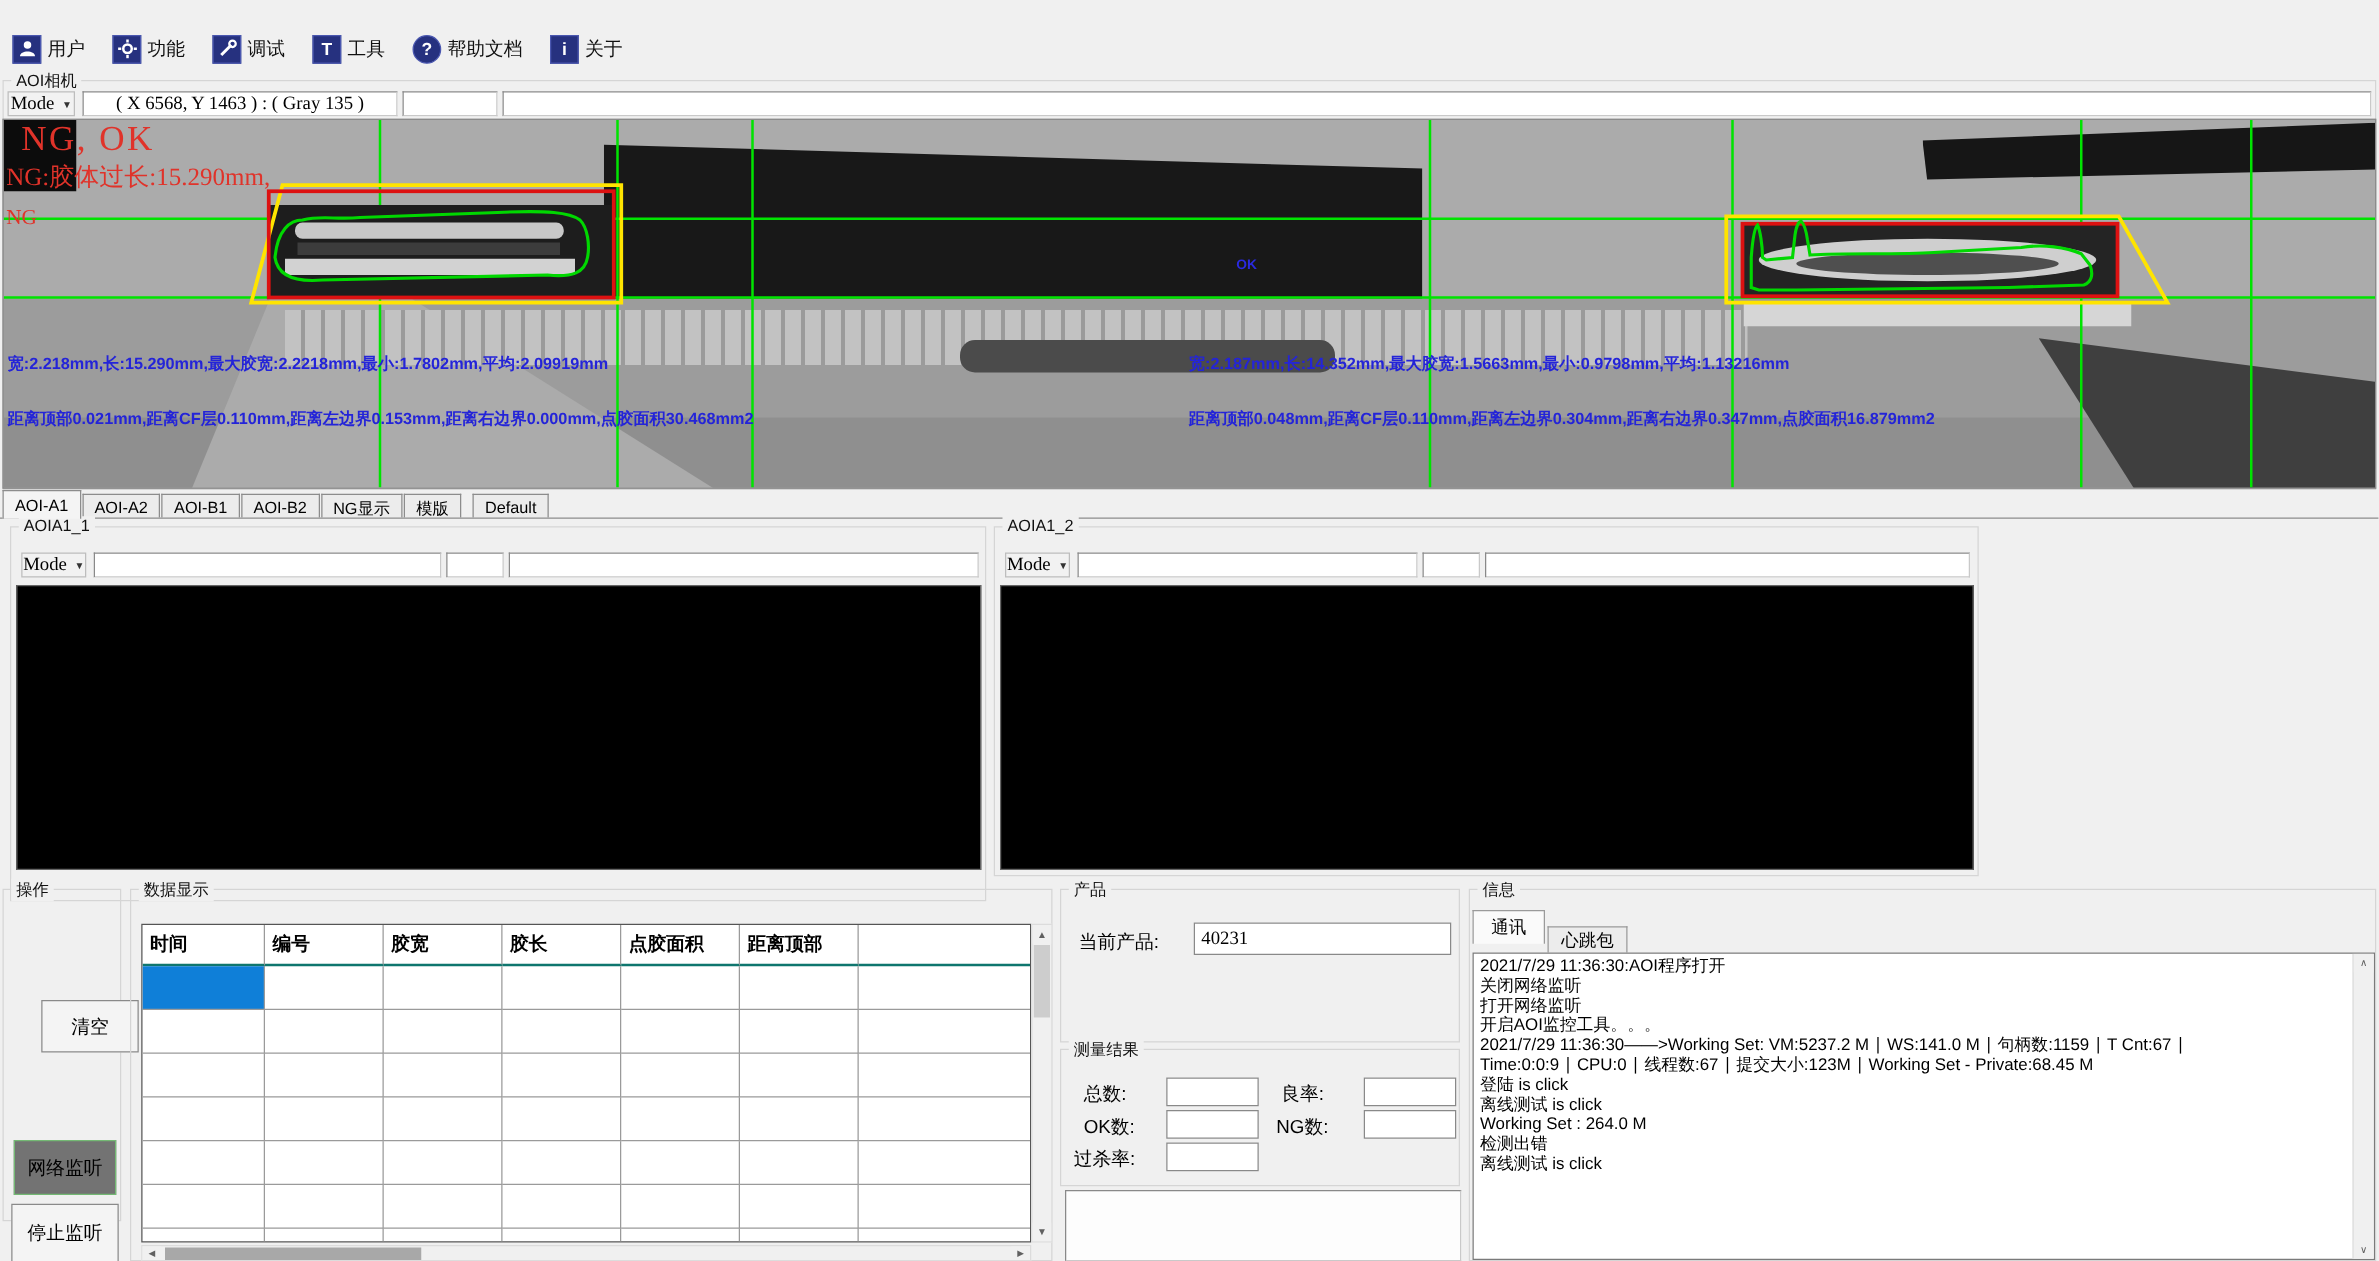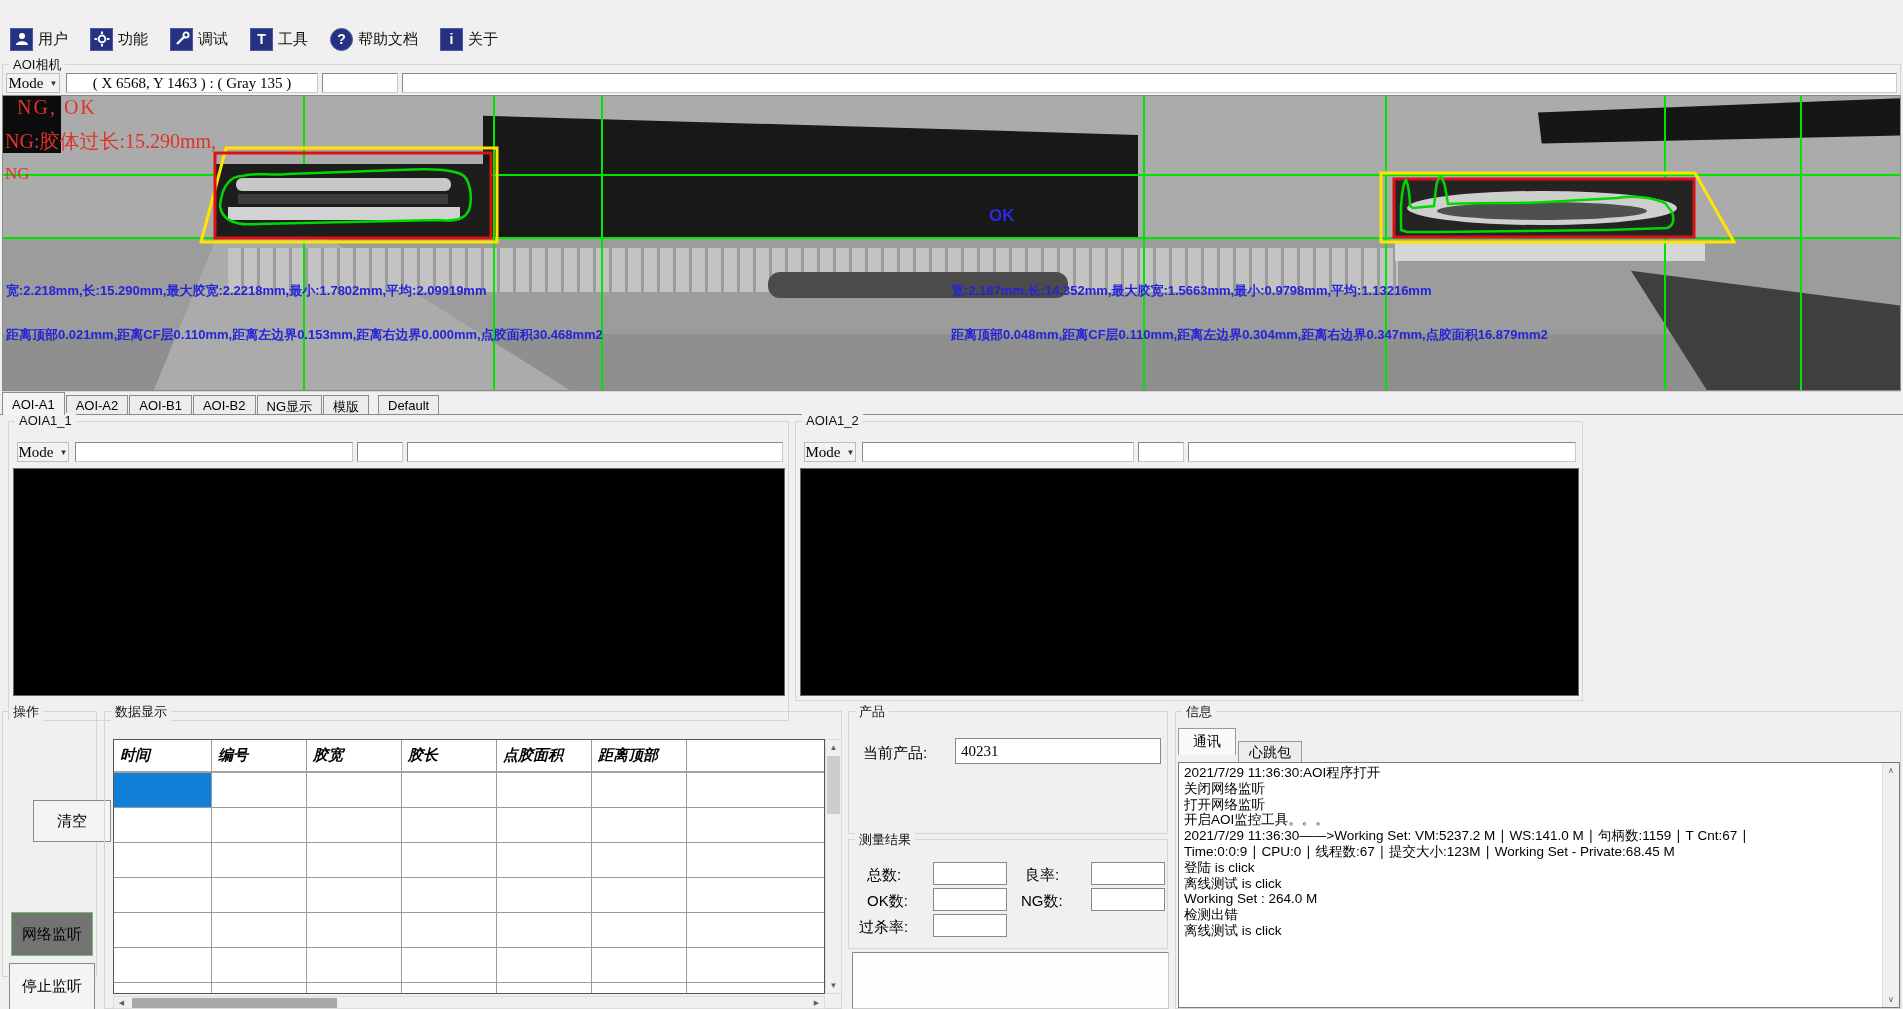--- a/index.html
+++ b/index.html
@@ -28,44 +28,44 @@
 
   .sunken { background:#fff; border:1px solid #898989; border-bottom-color:#c9c9c9; border-right-color:#c9c9c9; }
   .ddbtn { display:flex; align-items:center; justify-content:center; gap:6px; background:#f2f2f2; border:1px solid #bdbdbd; font-size:15px; font-family:"Liberation Serif","DejaVu Serif",serif; }
   .ddbtn .arr { font-size:8px; color:#333; }
 
   
   .cam { position:absolute; left:2px; top:95px; width:1899px; height:296px; overflow:hidden; background:#9c9c9c; border:1px solid #8b8b8b; }
   .cam > div, .cam > svg { position:absolute; }
   .gline { background:#00e400; }
   .ovl { position:absolute; white-space:nowrap; }
-  .red-big { font-family:"Liberation Serif","DejaVu Serif",serif; color:#e0332a; font-size:20px; letter-spacing:2px; }
+  .red-big { font-family:"Liberation Serif","DejaVu Serif",serif; color:#e0332a; font-size:28px; letter-spacing:2px; }
   .red-mid { font-family:"Liberation Serif","DejaVu Serif",serif; color:#e0332a; font-size:20px; }
   .red-sm  { font-family:"Liberation Serif","DejaVu Serif",serif; color:#e0332a; font-size:17px; }
-  .blu-sm  { color:#2a2ae0; font-size:17px; font-weight:bold; }
+  .blu-sm  { color:#2a2ae0; font-size:11px; font-weight:bold; }
   .blu-stat{ color:#2424d8; font-size:13px; font-weight:bold; }
 
   
   .tabstrip { position:absolute; left:2px; top:392px; height:23px; display:flex; align-items:flex-end; }
   .tab { padding:2px 9px 3px 9px; font-size:13px; border:1px solid #8c8c8c; border-bottom:none; background:#ececec; margin-right:1px; height:20px; white-space:nowrap; }
   .tab.active { background:#f4f4f4; height:23px; padding-top:4px; position:relative; z-index:2; }
   .tabpane { position:absolute; left:0; top:414px; width:100%; height:290px; border-top:1px solid #8c8c8c; background:#f0f0f0; }
 
   .blackview { position:absolute; background:#000; border:1px solid #666; }
 
   
   .btn { position:absolute; background:#f4f4f4; border:1px solid #8a8a8a; display:flex; align-items:center; justify-content:center; font-size:15px; }
   .btn.green { background:#737373; border-color:#74b974; }
 
   
   .tbl { position:absolute; border:1px solid #555; background:#fff; overflow:hidden; }
   .trow { display:flex; height:35px; }
   .trow.head { height:33px; font-weight:bold; font-size:15px; }
   .tcell { border-right:1px solid #9a9a9a; border-bottom:1px solid #9a9a9a; display:flex; align-items:center; padding-left:6px; }
-  .trow.head .tcell { border-bottom:2px solid #a3a3a3;font-style:italic; }
+  .trow.head .tcell { border-bottom:2px solid #0f766e; }
   .tcell.sel { background:#0f7fd8; }
   .tcell.fill { flex:1; border-right:none; }
 
   
   .sbar { position:absolute; background:#f0f0f0; border:1px solid #dcdcdc; }
   .sarrow { position:absolute; width:100%; height:15px; display:flex; align-items:center; justify-content:center; font-size:8px; color:#606060; background:#f0f0f0; }
   .sthumb { position:absolute; background:#cdcdcd; }
 
   .fieldlbl { position:absolute; font-size:15px; white-space:nowrap; }
   .inputbox { position:absolute; background:#fff; border:1px solid #898989; font-size:15px; display:flex; align-items:center; padding-left:5px; font-family:"Liberation Serif","DejaVu Serif",serif; }

